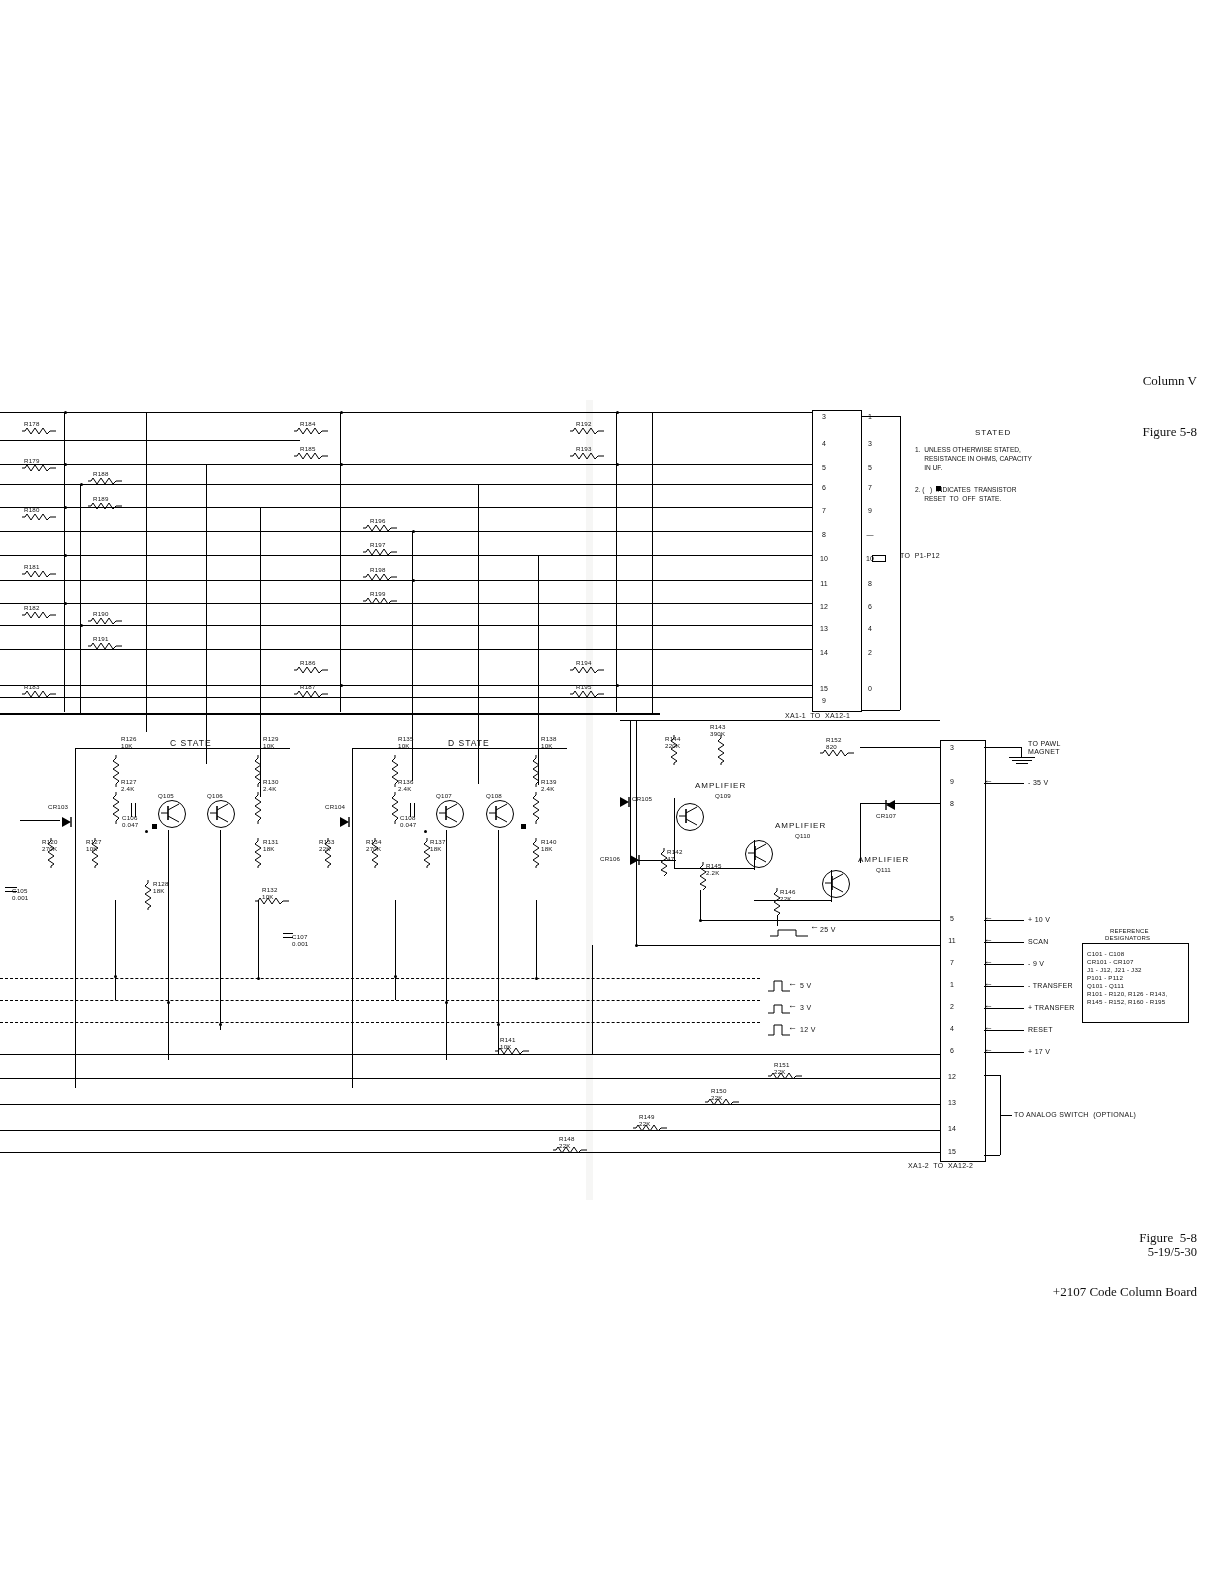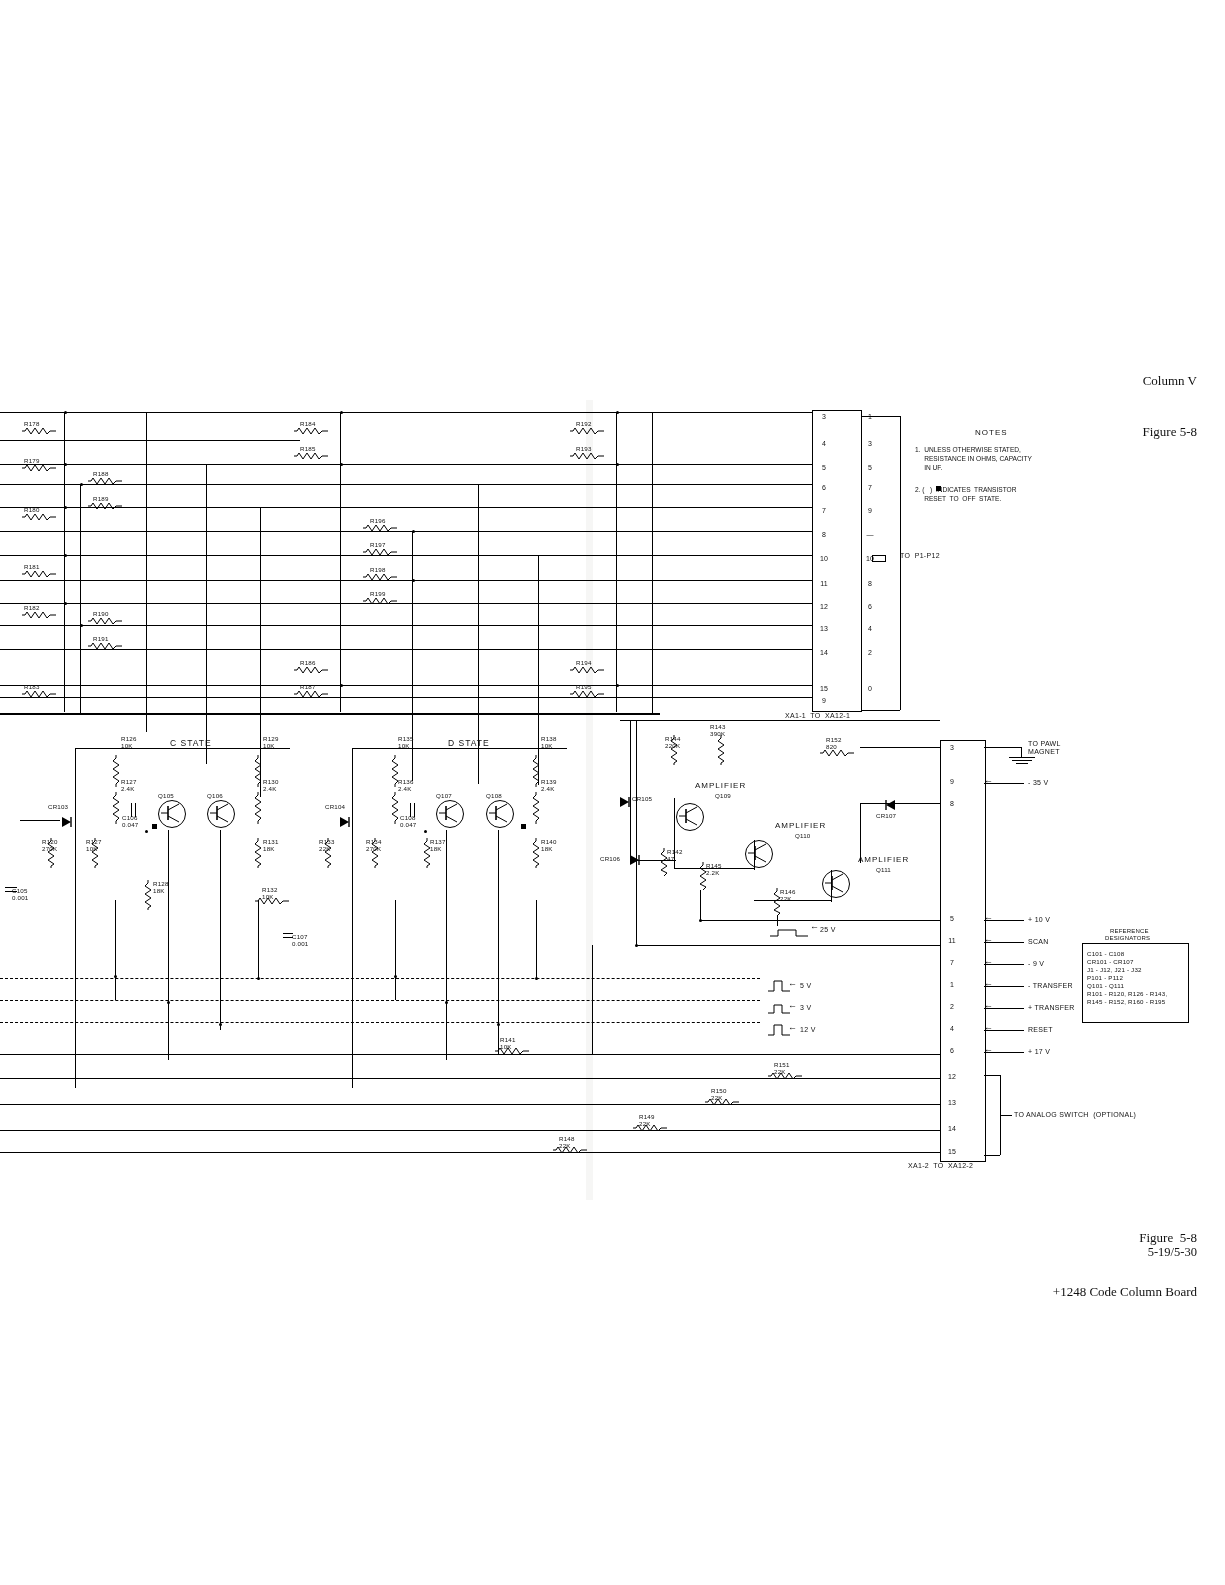--- a/index.html
+++ b/index.html
@@ -37,21 +37,21 @@
 
 <div class="pg">
 
   <div class="t serif" id="sec-head">
     <div>Column V</div>
     <div>Figure 5-8</div>
   </div>
 
   <div class="t serif" id="fig-foot">
     <div>Figure  5-8</div>
-    <div>+1248 Code Column Board</div>
+    <div>+2107 Code Column Board</div>
   </div>
   <div class="t serif" id="page-no">5-19/5-30</div>
 
   <div style="position:absolute;left:0;top:400px;width:1225px;height:800px">
 
     <div class="stain" style="left:586px;top:0;width:7px;height:800px;opacity:.5"></div>
 
     <div class="box" style="left:812px;top:10px;width:48px;height:300px"></div>
 
     <div class="ln h" style="left:860px;top:12px;width:0"></div>
@@ -83,21 +83,21 @@
     <div class="pinno" style="left:864px;top:249px;width:12px">2</div>
     <div class="pinno" style="left:864px;top:285px;width:12px">0</div>
 
     <div class="ln v" style="left:900px;top:16px;height:294px"></div>
     <div class="ln h" style="left:862px;top:16px;width:38px"></div>
     <div class="ln h" style="left:862px;top:310px;width:38px"></div>
     <div class="box" style="left:872px;top:155px;width:12px;height:5px"></div>
     <div class="lbl2" style="left:900px;top:152px">TO  P1-P12</div>
     <div class="lbl2" style="left:785px;top:312px">XA1-1  TO  XA12-1</div>
 
-    <div class="notes" style="left:975px;top:28px;font-size:8px;letter-spacing:1px">NOTES</div>
+    <div class="notes" style="left:975px;top:28px;font-size:8px;letter-spacing:1px">STATED</div>
     <div class="notes" style="left:915px;top:45px;width:170px">1.  UNLESS OTHERWISE STATED,
      RESISTANCE IN OHMS, CAPACITY
      IN UF.</div>
     <div class="notes" style="left:915px;top:85px;width:170px">2. (   )  INDICATES  TRANSISTOR
      RESET  TO  OFF  STATE.</div>
     <div class="sq" style="left:936px;top:86px"></div>
 
     <div class="refbox" style="left:1082px;top:543px;width:105px;height:78px"></div>
     <div class="lbl" style="left:1110px;top:528px;font-size:6px">REFERENCE</div>
     <div class="lbl" style="left:1105px;top:535px;font-size:6px">DESIGNATORS</div>

